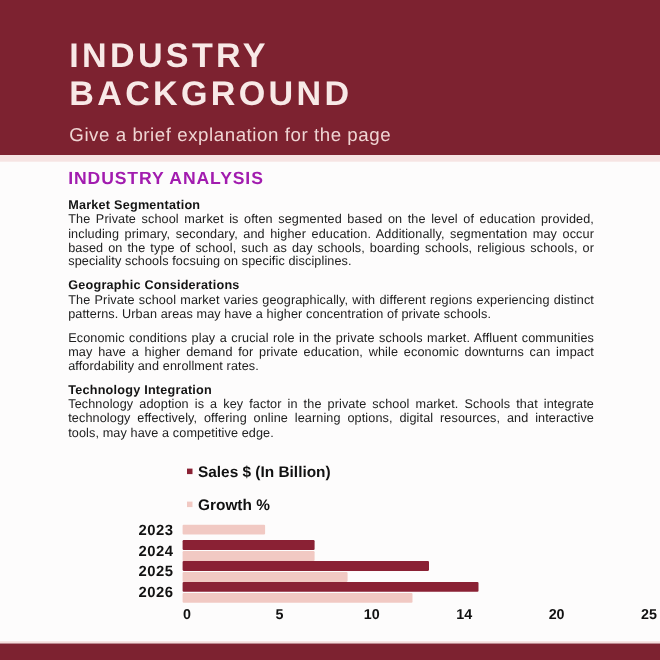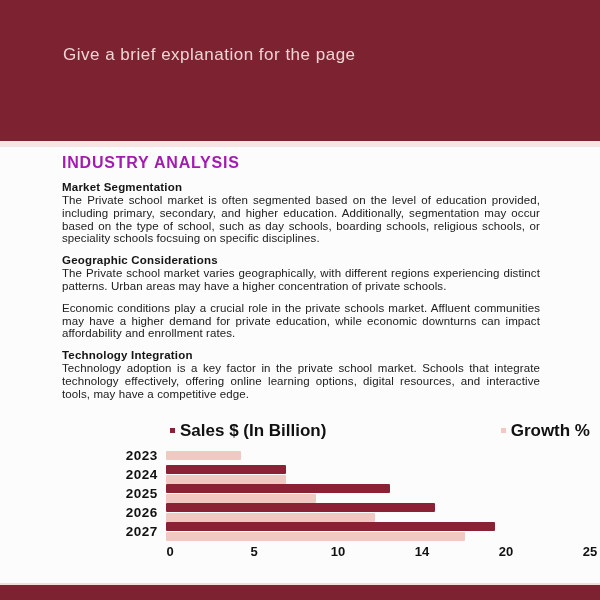--- a/index.html
+++ b/index.html
@@ -35,23 +35,24 @@
     letter-spacing: 0.2px; margin-bottom: 1px;
   }
   .section p {
     font-size: 11.5px; color: #202020; line-height: 12.8px;
     text-align: justify; letter-spacing: 0.1px;
   }
   
   .chart { margin: 20px 0 0 62px; }
   .chart-legend {
     margin-left: 46px; width: 420px;
-    display: flex; justify-content: space-between; gap: 14px;
-    font-size: 17px; font-weight: bold; color: #111;
+    display: flex; justify-content: flex-end; gap: 14px;
+    font-size: 14px; font-weight: bold; color: #111;
     margin-bottom: 5px;
+    flex-direction: column;
   }
   .legend-item { display: flex; align-items: center; gap: 5px; }
   .legend-swatch { width: 5px; height: 5px; display: inline-block; }
   .chart-row { display: flex; align-items: center; height: 19px; }
   .row-label {
     width: 38px; text-align: right; font-size: 13.5px; font-weight: bold;
     color: #111; letter-spacing: 0.5px; padding-right: 0;
   }
   .row-bars {
     width: 420px; margin-left: 8px; height: 19px;
@@ -72,20 +73,21 @@
   }
   .footer-divider { height: 2px; background: #f3dcdb; }
   .footer-band { height: 15px; background: #7d2230; }
 </style>
 </head>
 <body>
 
 <div class="page">
 
   <div class="header">
+    <h1>INDUSTRY BACKGROUND</h1>
     <div class="subtitle">Give a brief explanation for the page</div>
   </div>
   <div class="header-divider"></div>
 
   <div class="content">
     <div class="analysis-heading">INDUSTRY ANALYSIS</div>
     <div id="sections">
         <div class="section">
           <h3>Market Segmentation</h3>
           <p>The Private school market is often segmented based on the level of education provided, including primary, secondary, and higher education. Additionally, segmentation may occur based on the type of school, such as day schools, boarding schools, religious schools, or speciality schools focsuing on specific disciplines.</p>
@@ -135,27 +137,20 @@
               <div class="bar" style="width: 40%; background: rgb(241, 201, 195);"></div>
             </div>
           </div>
           <div class="chart-row">
             <div class="row-label">2026</div>
             <div class="row-bars">
               <div class="bar" style="width: 72%; background: rgb(138, 33, 52);"></div>
               <div class="bar" style="width: 56%; background: rgb(241, 201, 195);"></div>
             </div>
           </div>
-          <div class="chart-row">
-            <div class="row-label">2027</div>
-            <div class="row-bars">
-              <div class="bar" style="width: 88%; background: rgb(138, 33, 52);"></div>
-              <div class="bar" style="width: 80%; background: rgb(241, 201, 195);"></div>
-            </div>
-          </div>
         </div>
       <div class="chart-xaxis" id="xaxis">
           <span class="tick" style="left: 0%;">0</span>
           <span class="tick" style="left: 20%;">5</span>
           <span class="tick" style="left: 40%;">10</span>
           <span class="tick" style="left: 60%;">14</span>
           <span class="tick" style="left: 80%;">20</span>
           <span class="tick" style="left: 100%; text-align: center;">25</span>
         </div>
     </div>

